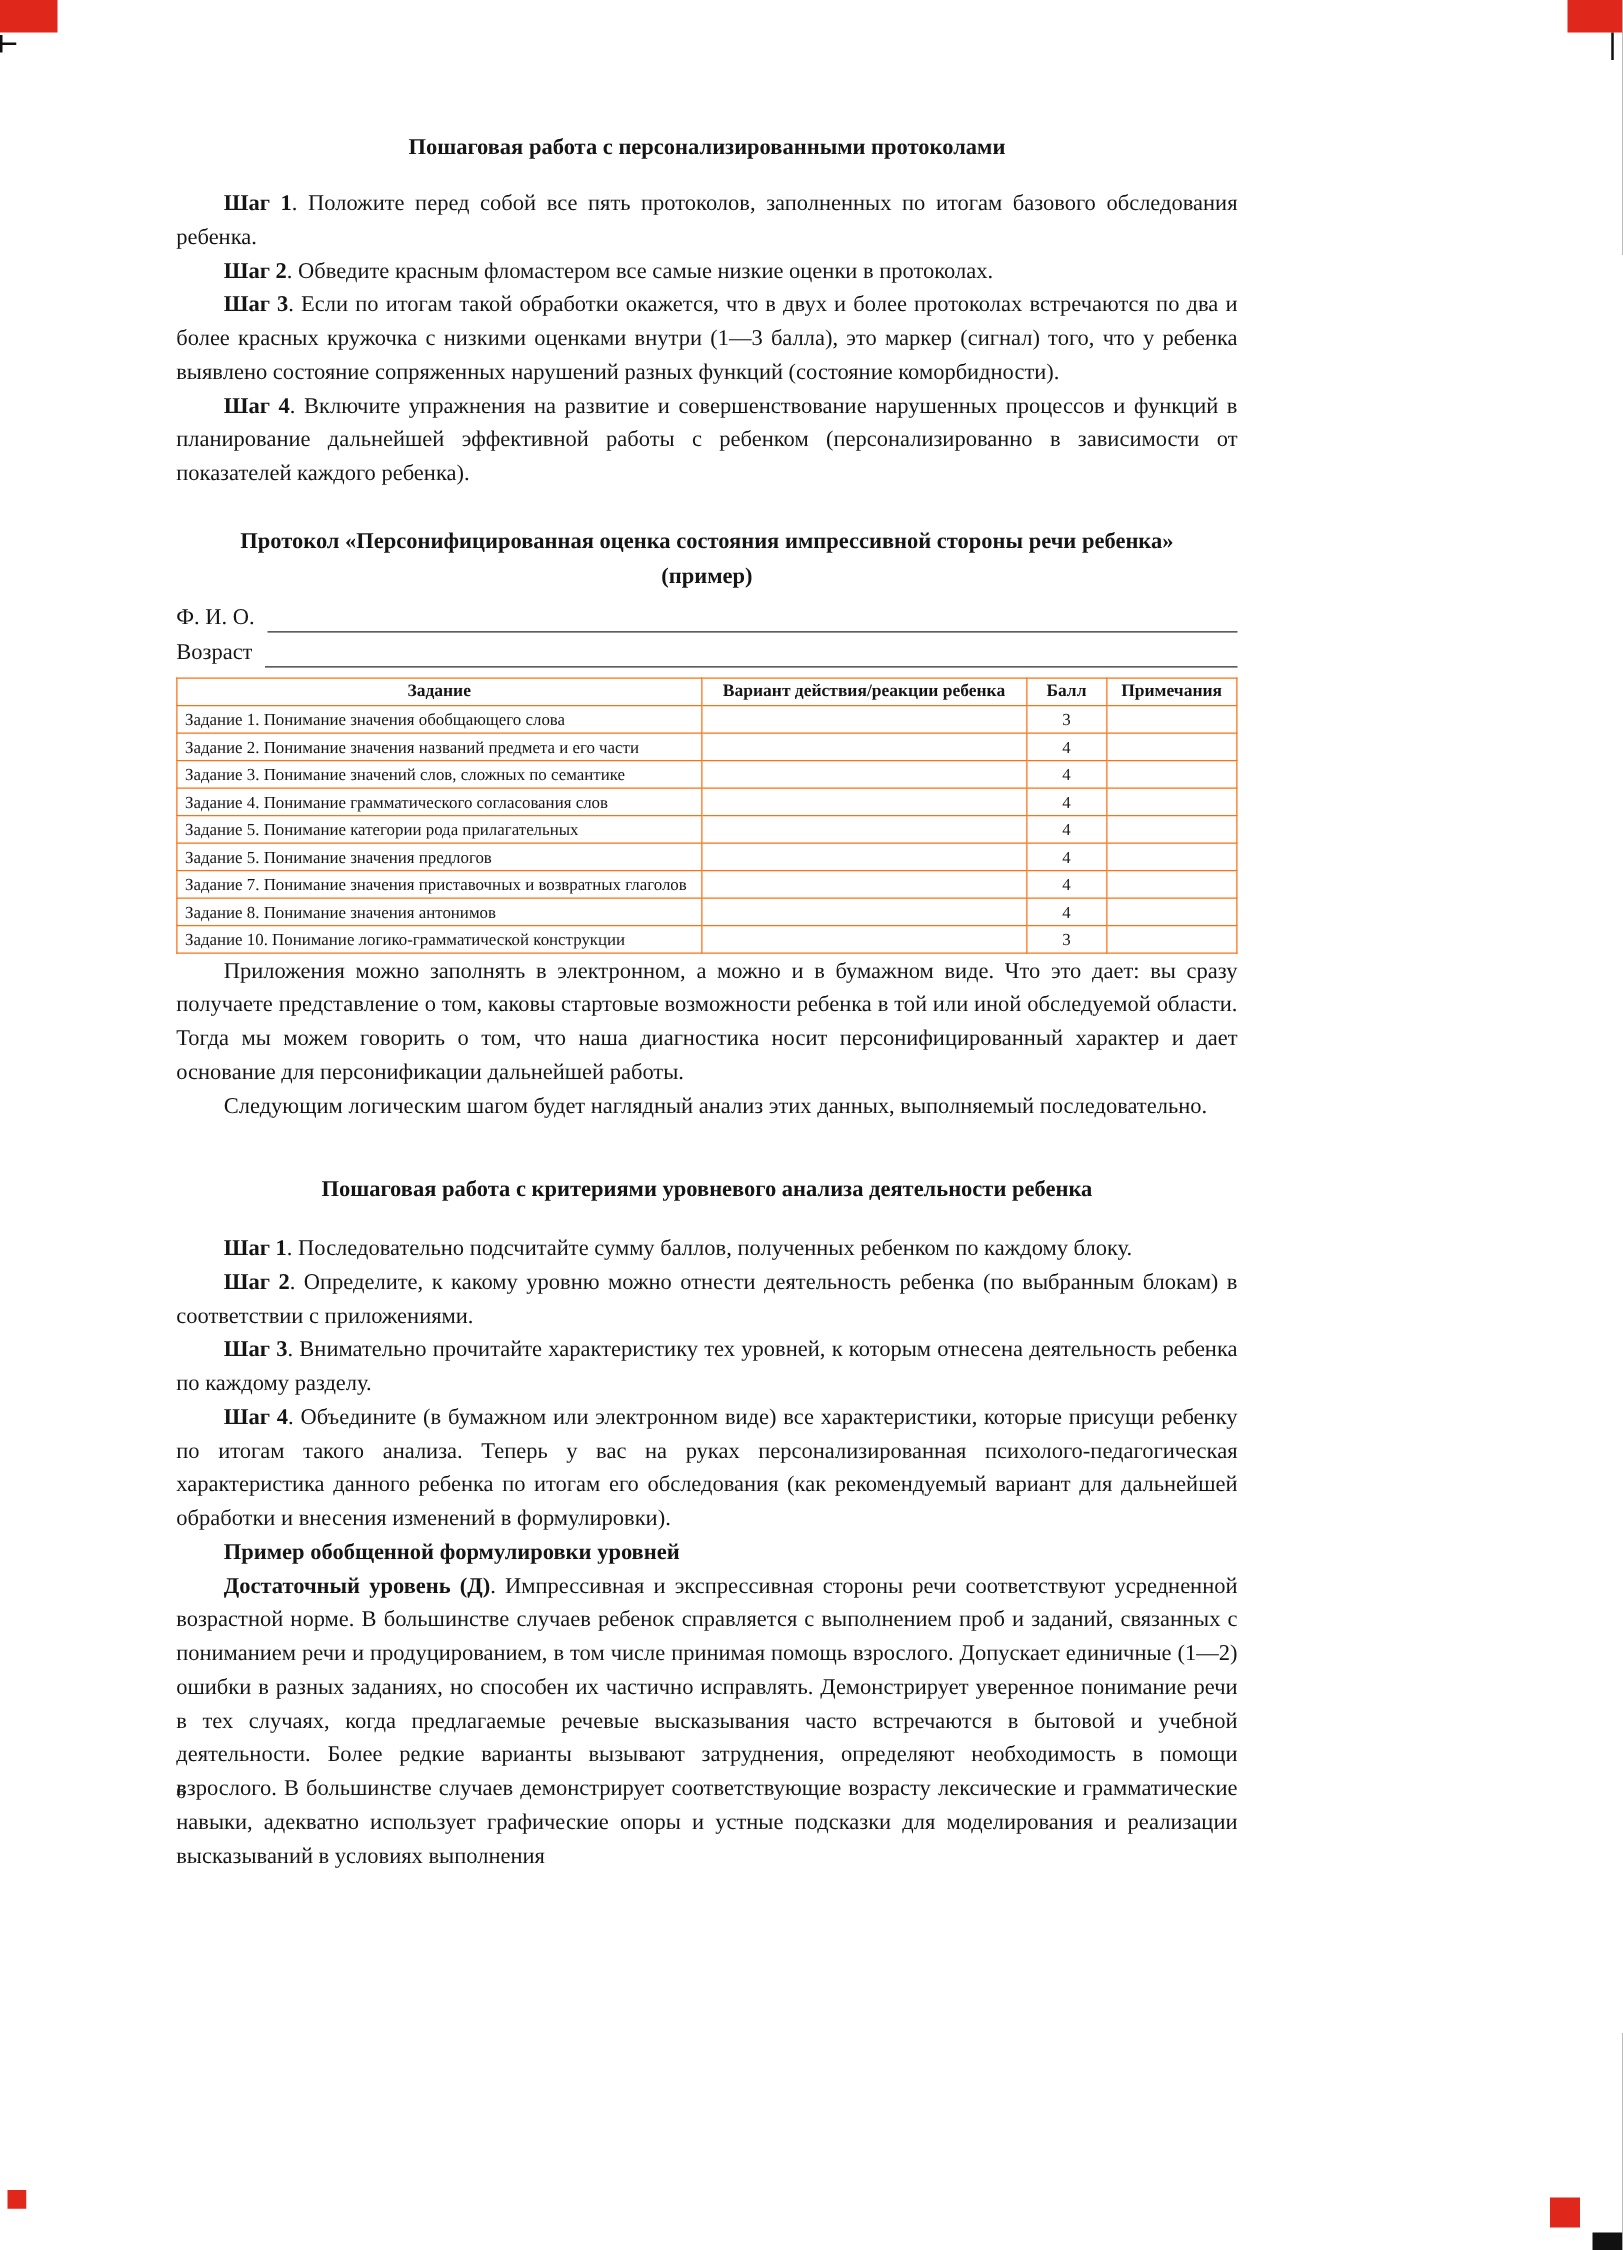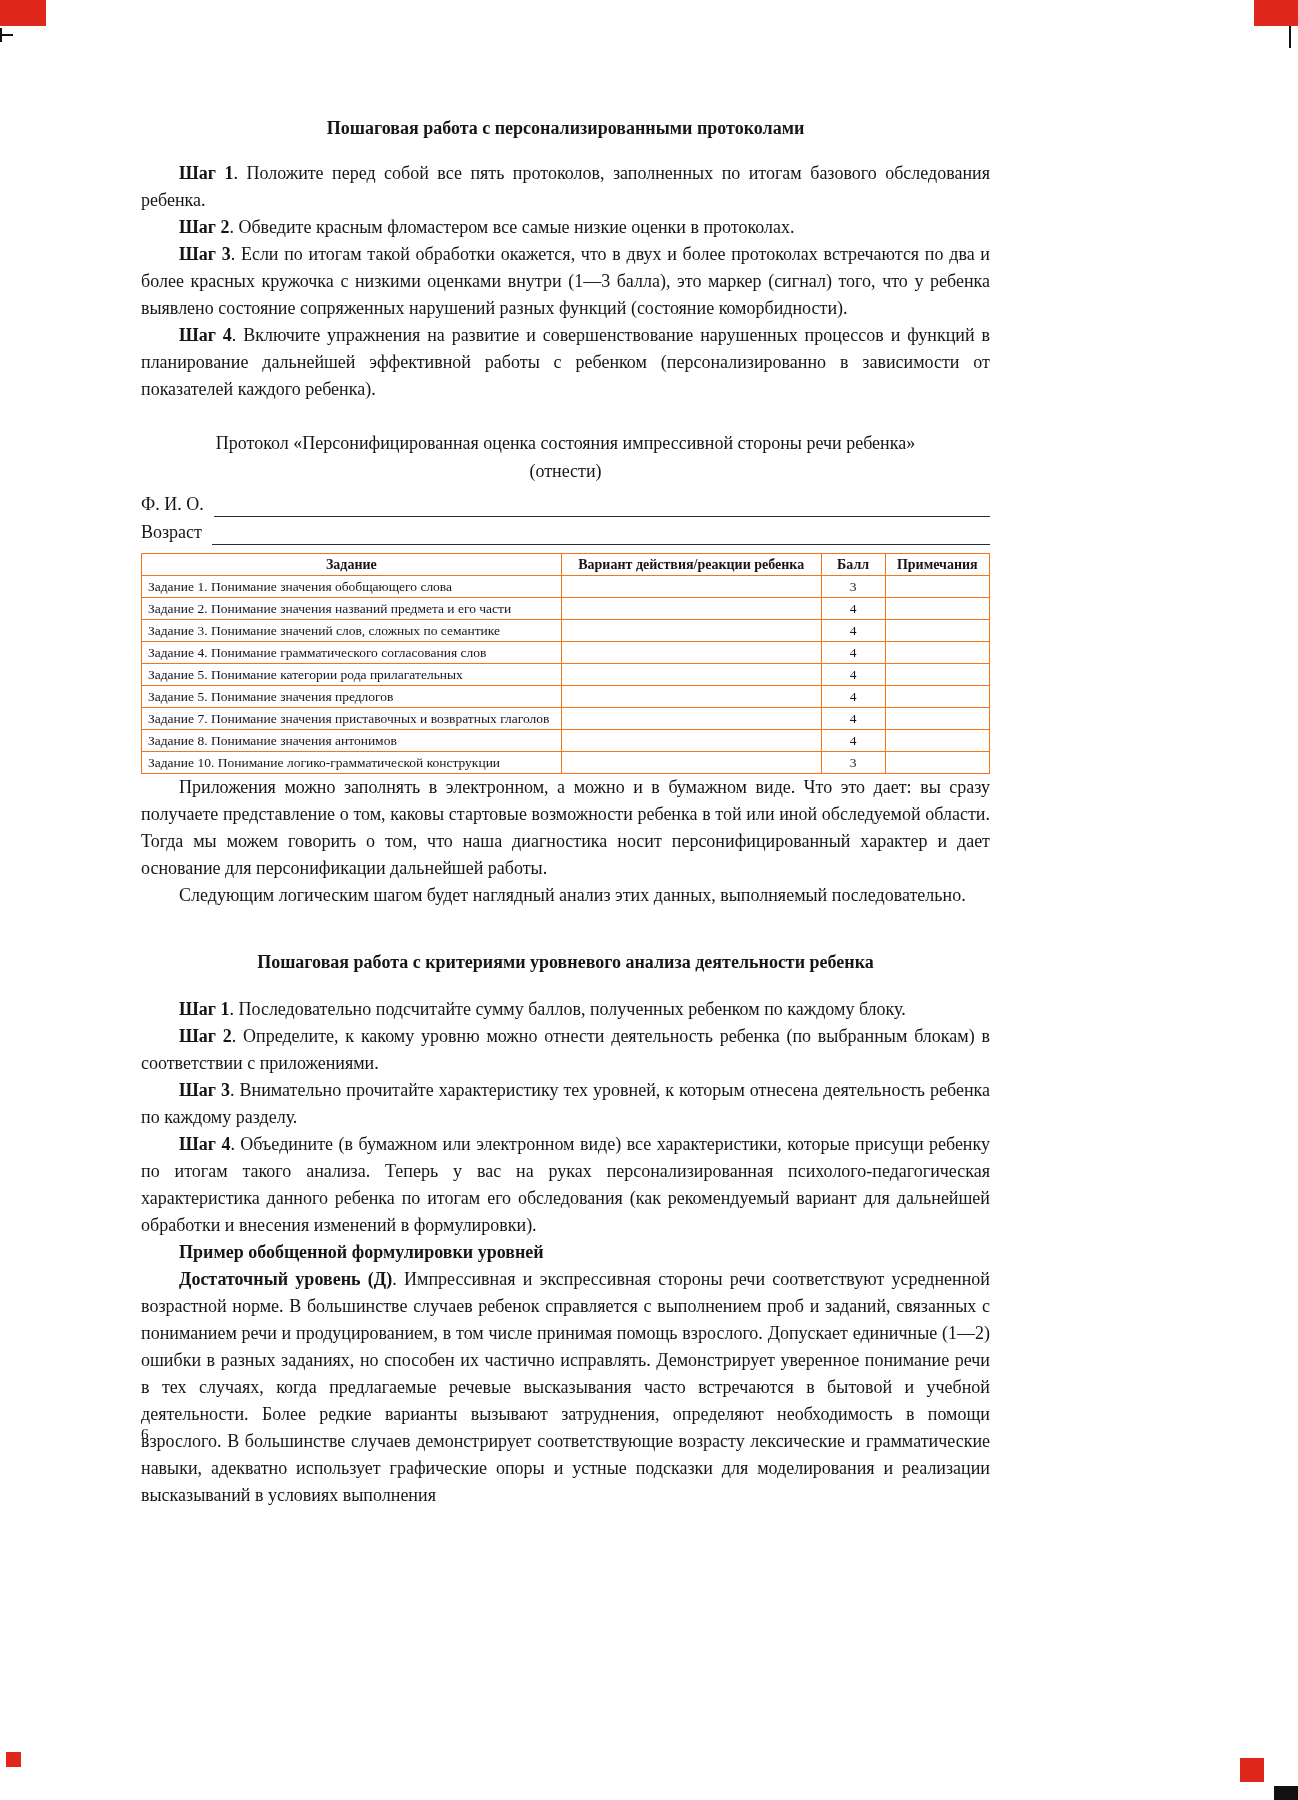--- a/index.html
+++ b/index.html
@@ -9,35 +9,35 @@
     height: 1800px;
     margin: 0 auto;
     background: #ffffff;
     font-family: "Liberation Serif", "DejaVu Serif", serif;
     color: #151515;
     overflow: hidden;
   }
   .content {
     position: absolute;
     left: 141px;
-    top: 115px;
+    top: 104px;
     width: 849px;
   }
   h1.section-title {
     font-size: 18px;
     line-height: 27px;
     text-align: center;
     font-weight: bold;
     margin: 0 0 18px 0;
   }
   h2.protocol-title {
     font-size: 18px;
     line-height: 28px;
     text-align: center;
-    font-weight: normal;
+    font-weight: bold;
     margin: 26px 0 6px 0;
   }
   p.para {
     font-size: 18px;
     line-height: 27px;
     text-align: justify;
     text-indent: 38px;
     margin: 0;
   }
   p.para.bold-line { font-weight: bold; text-align: left; }
@@ -114,21 +114,21 @@
 
     <h1 class="section-title">Пошаговая работа с персонализированными протоколами</h1>
 
     <p class="para"><b>Шаг 1</b><span>. Положите перед собой все пять протоколов, заполненных по итогам базового обследования ребенка.</span></p>
     <p class="para"><b>Шаг 2</b><span>. Обведите красным фломастером все самые низкие оценки в протоколах.</span></p>
     <p class="para"><b>Шаг 3</b><span>. Если по итогам такой обработки окажется, что в двух и более протоколах встречаются по два и более красных кружочка с низкими оценками внутри (1—3 балла), это маркер (сигнал) того, что у ребенка выявлено состояние сопряженных нарушений разных функций (состояние коморбидности).</span></p>
     <p class="para"><b>Шаг 4</b><span>. Включите упражнения на развитие и совершенствование нарушенных процессов и функций в планирование дальнейшей эффективной работы с ребенком (персонализированно в зависимости от показателей каждого ребенка).</span></p>
 
     <h2 class="protocol-title">
       <span>Протокол «Персонифицированная оценка состояния импрессивной стороны речи ребенка»</span><br>
-      <span>(отнести)</span>
+      <span>(пример)</span>
     </h2>
 
     <div class="form-line">
       <span>Ф. И. О.</span>
       <span class="blank"></span>
     </div>
     <div class="form-line">
       <span>Возраст</span>
       <span class="blank"></span>
     </div>

